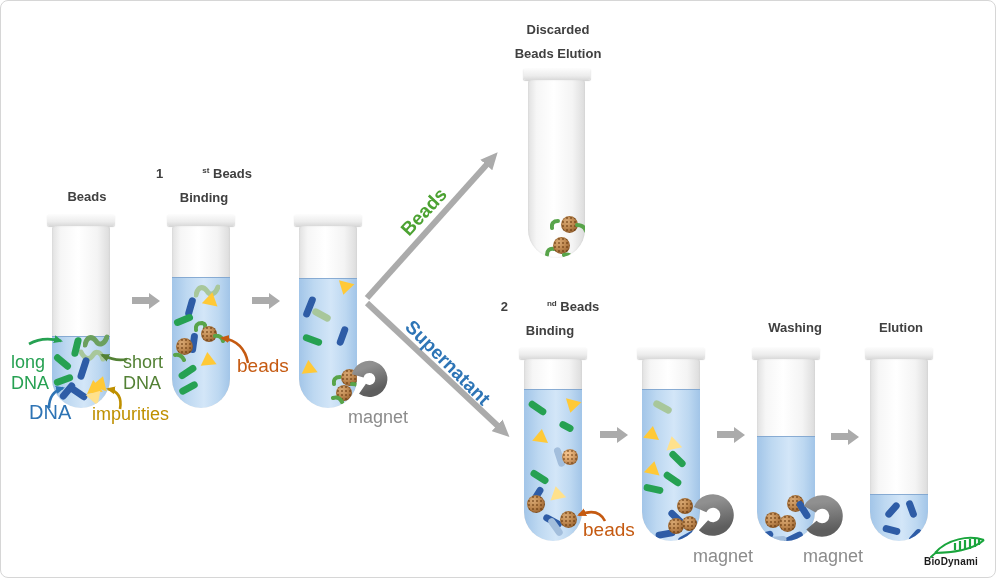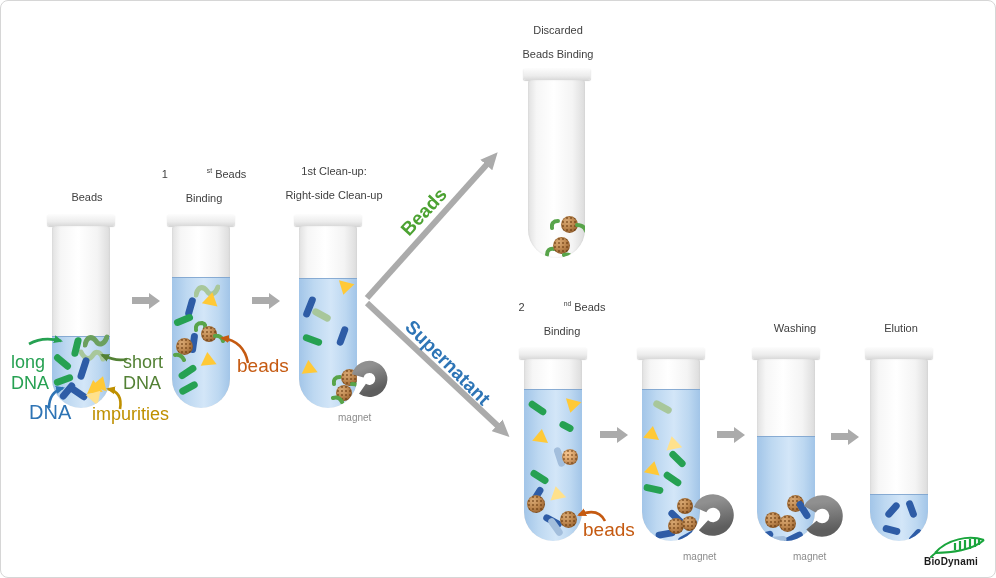--- a/index.html
+++ b/index.html
@@ -2,21 +2,21 @@
 <html style="--title-text: #404040; --arrow: #ababab; --liquid-light: #d3e6f8; --liquid-mid: #bdd8f1; --liquid-edge: #a2c5e8; --short-dna: #26a152; --long-dna-fill: #a8c79b; --long-dna-dark: #6ba05e; --long-dna-label: #538135; --dna: #2e5ca6; --dna-pale: #a3bedc; --dna-label: #2e74b5; --impurity: #ffc937; --impurity-pale: #ffe18c; --impurity-label: #bf9000; --bead-light: #c08a52; --bead-dark: #8a5526; --bead-dna: #58a44a; --bead-label: #c55a11; --magnet: #7c7c7c; --magnet-dark: #5e5e5e; --magnet-label: #8c8c8c; --branch-beads: #4ca232; --branch-supernatant: #2e75b6; --logo-green: #19a53c; --logo-text: #1b1b1b;"><head>
 <meta charset="utf-8">
 <style>
   html,body{margin:0;padding:0;background:#fff;}
   .canvas{
     position:relative;width:994px;height:576px;background:#ffffff;
     border:1px solid #d6d6d6;border-radius:8px;overflow:hidden;
     font-family:"Liberation Sans",sans-serif;
   }
   
-  .title{position:absolute;text-align:center;font-weight:normal;font-size:11px;
+  .title{position:absolute;text-align:center;font-weight:bold;font-size:13px;
          line-height:24px;color:var(--title-text);white-space:nowrap;}
   .title sup{font-size:62%;margin-left:39px;}
   
   .tube{position:absolute;}
   .cap{position:absolute;left:50%;transform:translateX(-50%);top:0;height:12px;
        width:calc(100% + 10px);border-radius:2.5px;
        background:linear-gradient(180deg,#fdfdfd,#ececec 65%,#d9d9d9);
        box-shadow:0 1px 1px rgba(0,0,0,.18);}
   .tbody{position:absolute;top:12px;left:0;right:0;bottom:0;overflow:hidden;
        border-radius:3px 3px 29px 29px;
@@ -41,21 +41,21 @@
        box-shadow:inset 0 0 0 1px rgba(96,56,14,.3);}
   .bead.pale{filter:brightness(1.18) saturate(.85);}
   .sq{position:absolute;}
   
   .lab{position:absolute;font-size:18px;line-height:21px;white-space:nowrap;}
   .lab.green{color:var(--short-dna);}
   .lab.olive{color:var(--long-dna-label);}
   .lab.blue{color:var(--dna-label);font-size:20px;}
   .lab.gold{color:var(--impurity-label);}
   .lab.orange{color:var(--bead-label);font-size:19px;}
-  .lab.gray{color:var(--magnet-label);font-size:10px;text-align:left;}
+  .lab.gray{color:var(--magnet-label);font-size:18px;text-align:right;}
   .branch{position:absolute;font-size:19px;font-weight:600;text-align:center;}
   
   .harrow{position:absolute;height:7px;background:var(--arrow);}
   .harrow::after{content:"";position:absolute;left:100%;top:50%;transform:translateY(-50%);
        border-left:11px solid var(--arrow);border-top:8px solid transparent;border-bottom:8px solid transparent;}
   .abs{position:absolute;}
   
   .logo-text{position:absolute;font-weight:bold;font-size:10px;color:var(--logo-text);
        text-align:center;letter-spacing:.2px;}
 </style>
@@ -66,31 +66,27 @@
 
   <div class="title" style="left:16px;top:184px;width:140px">
     <span>Beads</span>
   </div>
 
   <div class="title" style="left:133px;top:158px;width:140px">
     <div><span>1</span><sup>st</sup><span> Beads</span></div>
     <div>Binding</div>
   </div>
 
-  <div class="title" style="left:248px;top:158px;width:170px">
-    <div>1st Clean-up:</div>
-    <div>Right-side Clean-up</div>
-  </div>
 
   <div class="title" style="left:487px;top:17px;width:140px">
     <div>Discarded</div>
-    <div>Beads Binding</div>
-  </div>
-
-  <div class="title" style="left:491px;top:291px;width:140px">
+    <div>Beads Elution</div>
+  </div>
+
+  <div class="title" style="left:479px;top:291px;width:140px">
     <div><span>2</span><sup>nd</sup><span> Beads</span></div>
     <div>Binding</div>
   </div>
 
 
   <div class="title" style="left:724px;top:315px;width:140px">
     <span>Washing</span>
   </div>
 
   <div class="title" style="left:830px;top:315px;width:140px">

